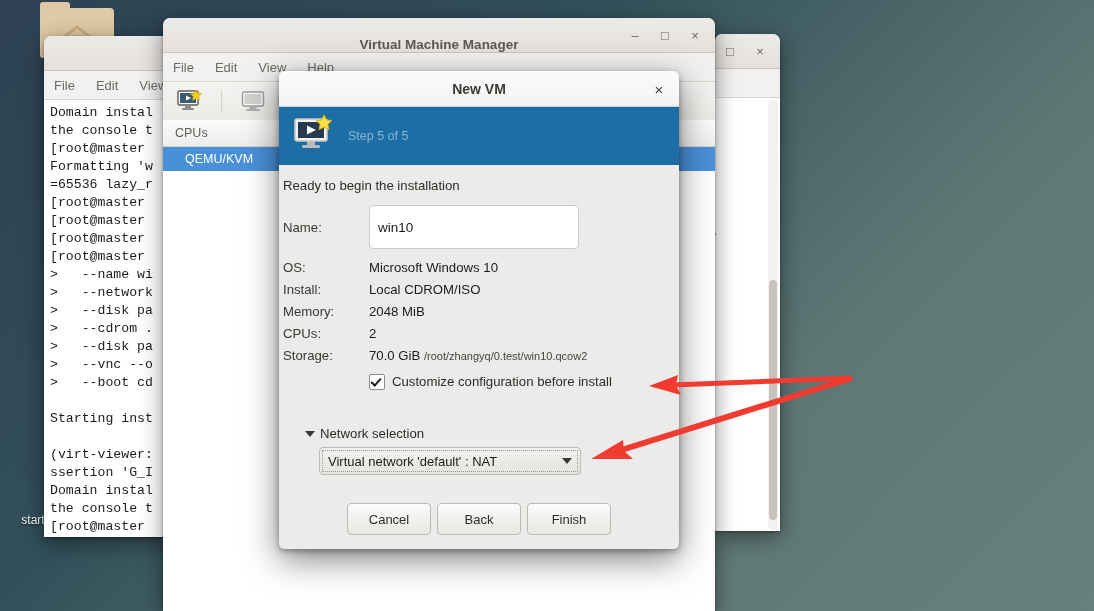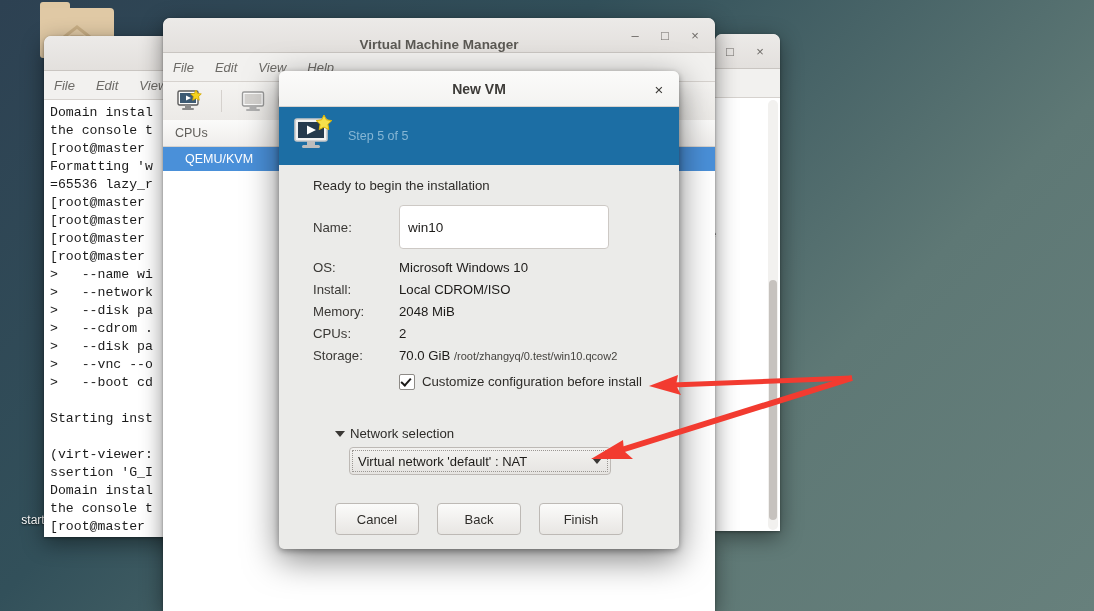--- a/index.html
+++ b/index.html
@@ -83,21 +83,20 @@
     font-size: 13px;
     border-radius: 4px;
   }
   .menubar {
     height: 28px;
     background: #f2f1ef;
     border-bottom: 1px solid #d6d2ce;
     display: flex; align-items: center;
     padding-left: 10px;
     gap: 21px;
-    font-style: italic;
   }
   .menubar span {
     font-size: 13px;
     color: #6c6a66;
   }
 
   
   .term-body {
     background: #ffffff;
     font-family: "Liberation Mono", monospace;
@@ -188,21 +187,21 @@
     gap: 11px;
   }
   .banner-text h1 {
     margin: 0; font-size: 16.5px; font-weight: normal; color: #ffffff;
     line-height: 20px;
   }
   .banner-text h2 {
     margin: 0; font-size: 12.5px; font-weight: normal; color: #86b6d4;
     line-height: 17px;
   }
-  .dlg-content { padding: 13px 18px 0 34px; }
+  .dlg-content { padding: 13px 18px 0 4px; }
   .ready-line {
     font-size: 13.2px; color: #2e2c29;
     margin-bottom: 12px;
   }
   .field-row {
     display: flex; align-items: center;
     margin-bottom: 7px;
   }
   .field-label {
     width: 78px; text-align: left;
@@ -277,21 +276,21 @@
     border-left: 5px solid transparent;
     border-right: 5px solid transparent;
     border-top: 6px solid #3a3835;
   }
 
   .dlg-buttons {
     position: absolute;
     left: 0; bottom: 14px;
     width: 100%;
     display: flex; justify-content: center;
-    gap: 18px;
+    gap: 6px;
   }
   .btn {
     width: 82px; height: 30px;
     background: linear-gradient(#fbfbfa, #e8e6e3);
     border: 1px solid #bdb9b5;
     border-radius: 4px;
     font-size: 13px;
     color: #2e2c29;
     display: flex; align-items: center; justify-content: center;
     font-family: "Liberation Sans", sans-serif;

